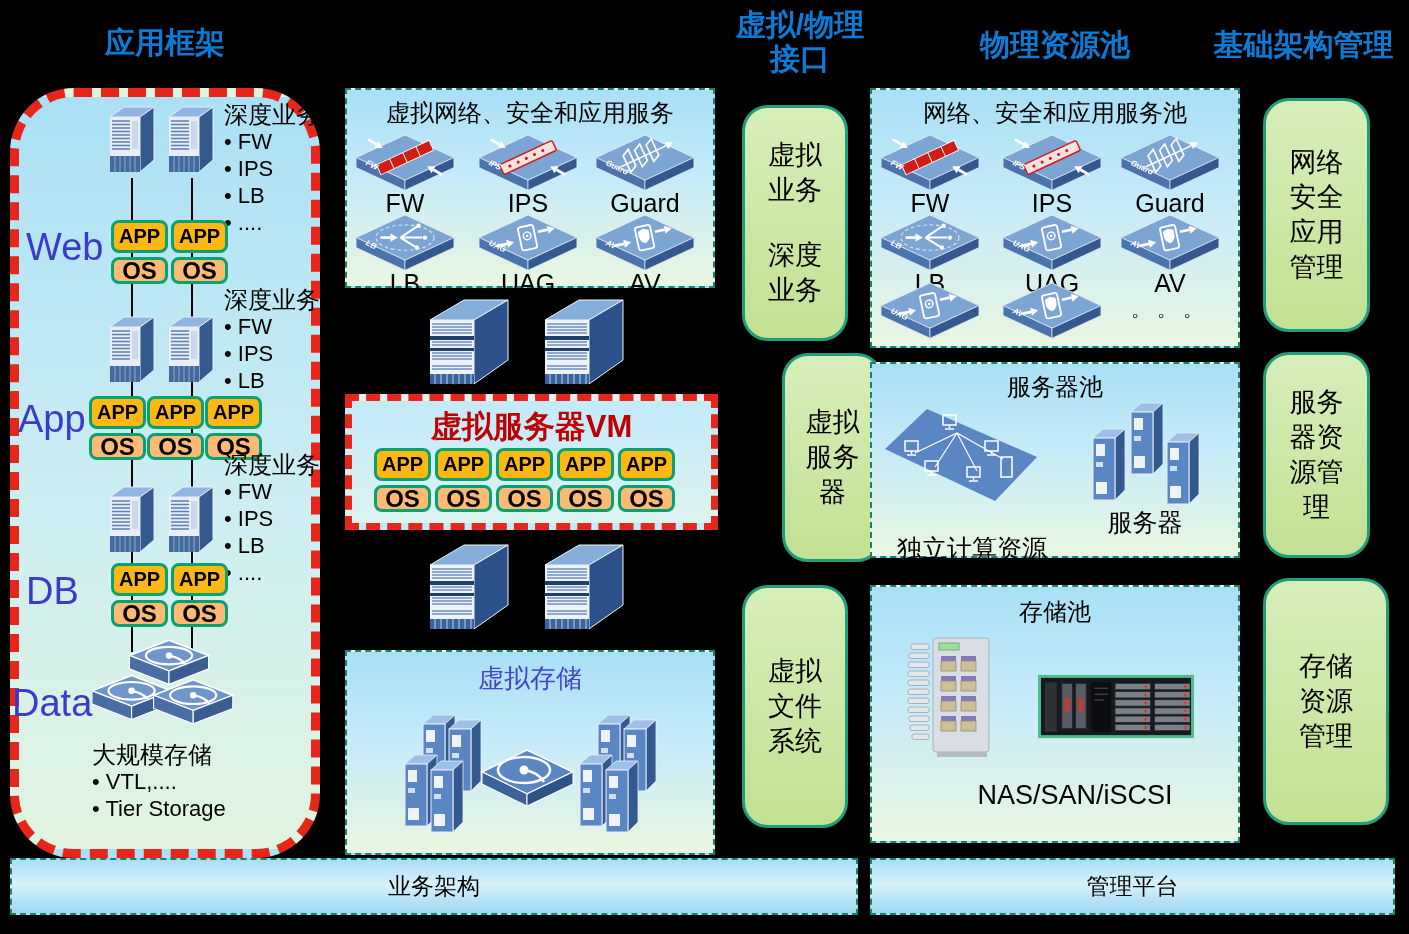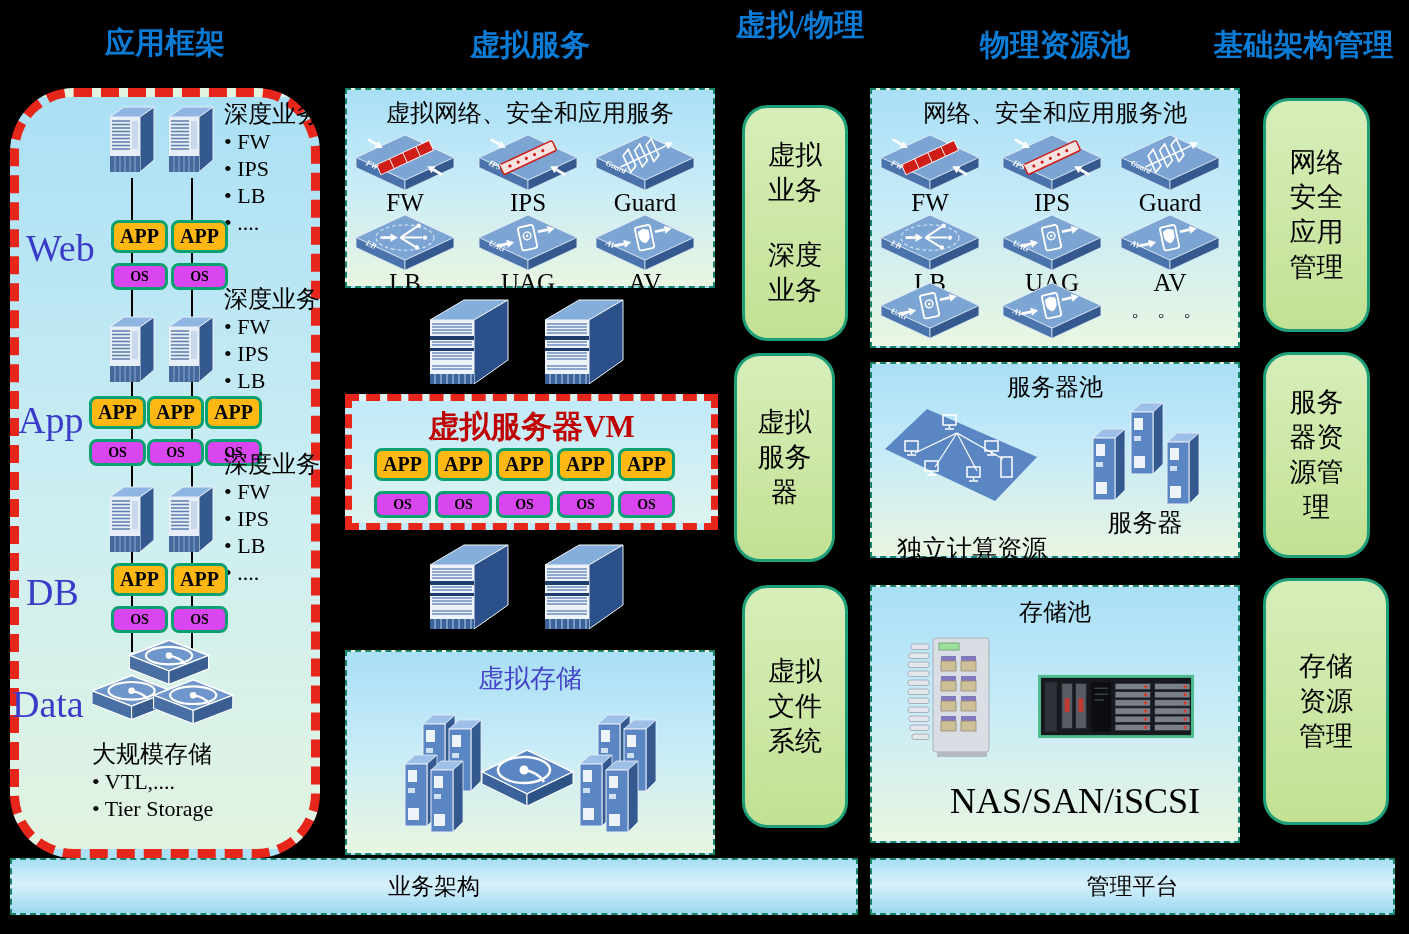--- a/index.html
+++ b/index.html
@@ -1,17 +1,17 @@
 <!DOCTYPE html>
 <html><head>
 <meta charset="utf-8">
 <style>
   html,body{margin:0;padding:0;background:#000;}
   .canvas{position:relative;width:1409px;height:934px;background:#000;
-          font-family:Liberation Serif, serif;overflow:hidden;border-radius:22px;}
+          font-family:Liberation Sans, sans-serif;overflow:hidden;border-radius:22px;}
   .hdr{position:absolute;color:#0b7cd6;font-weight:bold;font-size:30px;
        text-align:center;line-height:1.12;}
   .cyan{position:absolute;box-sizing:border-box;
         background:linear-gradient(180deg,#a9dff6 0%,#c6ebf8 45%,#e9f6e1 100%);
         border:2px dashed #16836a;}
   .boxtitle{position:absolute;text-align:center;font-size:24px;color:#000;}
   .stitle{color:#4444c8;font-size:26px;}
   .green{position:absolute;box-sizing:border-box;
          background:linear-gradient(180deg,#d7eeba,#c2e193);
          border:3px solid #1f9e7a;border-radius:26px;
@@ -19,23 +19,23 @@
          font-size:27px;color:#000;text-align:center;line-height:1.3;}
   .gtxt{width:58px;}
   .leftframe{position:absolute;left:10px;top:88px;width:310px;height:770px;
              box-sizing:border-box;border:9px dashed #e6261a;border-radius:64px;
              background:linear-gradient(180deg,#abe0f5 0%,#cdeef2 55%,#e2f4e0 100%);}
   .vline{position:absolute;width:2px;background:#000;}
   .unit{position:absolute;width:57px;}
   .unit .app{box-sizing:border-box;height:33px;background:#fdb813;border:3px solid #0aa170;
              border-radius:8px;font-size:20px;font-weight:bold;text-align:center;
              line-height:27px;color:#000;}
-  .unit .os{box-sizing:border-box;height:27px;background:#d946ef;border:3px solid #0aa170;
-            border-radius:8px;font-size:14px;font-weight:bold;text-align:center;
-            line-height:21px;color:#000;margin-top:10px;}
+  .unit .os{box-sizing:border-box;height:27px;background:#fdba74;border:3px solid #0aa170;
+            border-radius:8px;font-size:24px;font-weight:bold;text-align:center;
+            line-height:21px;color:#000;margin-top:4px;}
   .tier{position:absolute;color:#3b3bc9;font-size:38px;}
   .note{position:absolute;font-size:22px;line-height:1.22;color:#000;width:110px;}
   .note .nt{font-size:24px;}
   .ni::before{content:"• ";}
   .dev{position:absolute;width:110px;display:flex;flex-direction:column;align-items:center;}
   .dev svg{width:104px;height:58px;}
   .devlbl{font-size:25px;color:#000;margin-top:-3px;}
   .vmbox{position:absolute;left:345px;top:394px;width:373px;height:136px;box-sizing:border-box;
          border:7px dashed #e6261a;background:linear-gradient(180deg,#c2eafa,#ddf3ef);}
   .vmtitle{color:#c00000;font-weight:bold;font-size:31px;text-align:center;margin-top:5px;}
@@ -256,23 +256,23 @@
           <use href="#sled" x="118" y="17.3"></use>
           <use href="#sled" x="118" y="25.6"></use>
         <use href="#sled" x="118" y="33.9"></use>
           <use href="#sled" x="118" y="42.2"></use>
           <use href="#sled" x="118" y="50.5"></use>
       </g>
     </defs>
   </svg>
 
   <div class="hdr" style="left:10px;top:26px;width:310px">应用框架</div>
-  <div class="hdr" style="left:345px;top:28px;width:370px">虚拟服务</div>
   <div class="hdr" style="left:712px;top:8px;width:176px">
     <div>虚拟/物理</div>
+    <div>接口</div>
   </div>
   <div class="hdr" style="left:870px;top:28px;width:370px">物理资源池</div>
   <div class="hdr" style="left:1198px;top:28px;width:211px">基础架构管理</div>
 
   <div class="leftframe"></div>
   <div class="vline" style="left:131px;top:178px;height:474px"></div>
   <div class="vline" style="left:191px;top:178px;height:474px"></div>
 
   <svg class="icon" style="left:102px;top:100px;width:58px;height:80px" viewBox="0 0 58 72">
       <use href="#srv"></use>
@@ -447,21 +447,21 @@
     </svg>
 
   <div class="bar" style="left:10px;width:848px">
     <span>业务架构</span>
   </div>
 
   <div class="green" style="left:742px;top:105px;width:106px;height:236px">
     <div class="gtxt">虚拟业务</div>
     <div class="gtxt" style="margin-top:30px">深度业务</div>
   </div>
-  <div class="green" style="left:734px;top:353px;width:101px;height:209px">
+  <div class="green" style="left:782px;top:353px;width:101px;height:209px">
     <div class="gtxt">虚拟服务器</div>
   </div>
   <div class="green" style="left:742px;top:585px;width:106px;height:243px">
     <div class="gtxt">虚拟文件系统</div>
   </div>
 
   <div class="cyan" style="left:870px;top:88px;width:370px;height:260px"></div>
   <div class="boxtitle" style="left:870px;top:97px;width:370px">网络、安全和应用服务池</div>
   <div class="dev" style="left:875px;top:134px">
     <svg viewBox="0 0 110 64">
@@ -523,21 +523,21 @@
   <div class="lbl" style="left:1085px;top:506px;width:120px">服务器</div>
 
   <div class="cyan" style="left:870px;top:585px;width:370px;height:258px"></div>
   <div class="boxtitle" style="left:870px;top:596px;width:370px">存储池</div>
   <svg class="icon" style="left:905px;top:632px;width:104px;height:130px" viewBox="0 0 104 126">
       <use href="#tape"></use>
     </svg>
   <svg class="icon" style="left:1038px;top:674px;width:158px;height:66px" viewBox="0 0 160 66">
       <use href="#array"></use>
     </svg>
-  <div class="lbl" style="left:890px;top:780px;width:370px;font-size:36px">NAS/SAN/iSCSI</div>
+  <div class="lbl" style="left:890px;top:780px;width:370px;font-size:27px">NAS/SAN/iSCSI</div>
 
   <div class="bar" style="left:870px;width:525px">
     <span>管理平台</span>
   </div>
 
   <div class="green" style="left:1263px;top:98px;width:107px;height:234px">
     <div class="gtxt">网络安全应用管理</div>
   </div>
   <div class="green" style="left:1263px;top:352px;width:107px;height:206px">
     <div class="gtxt">服务器资源管理</div>

